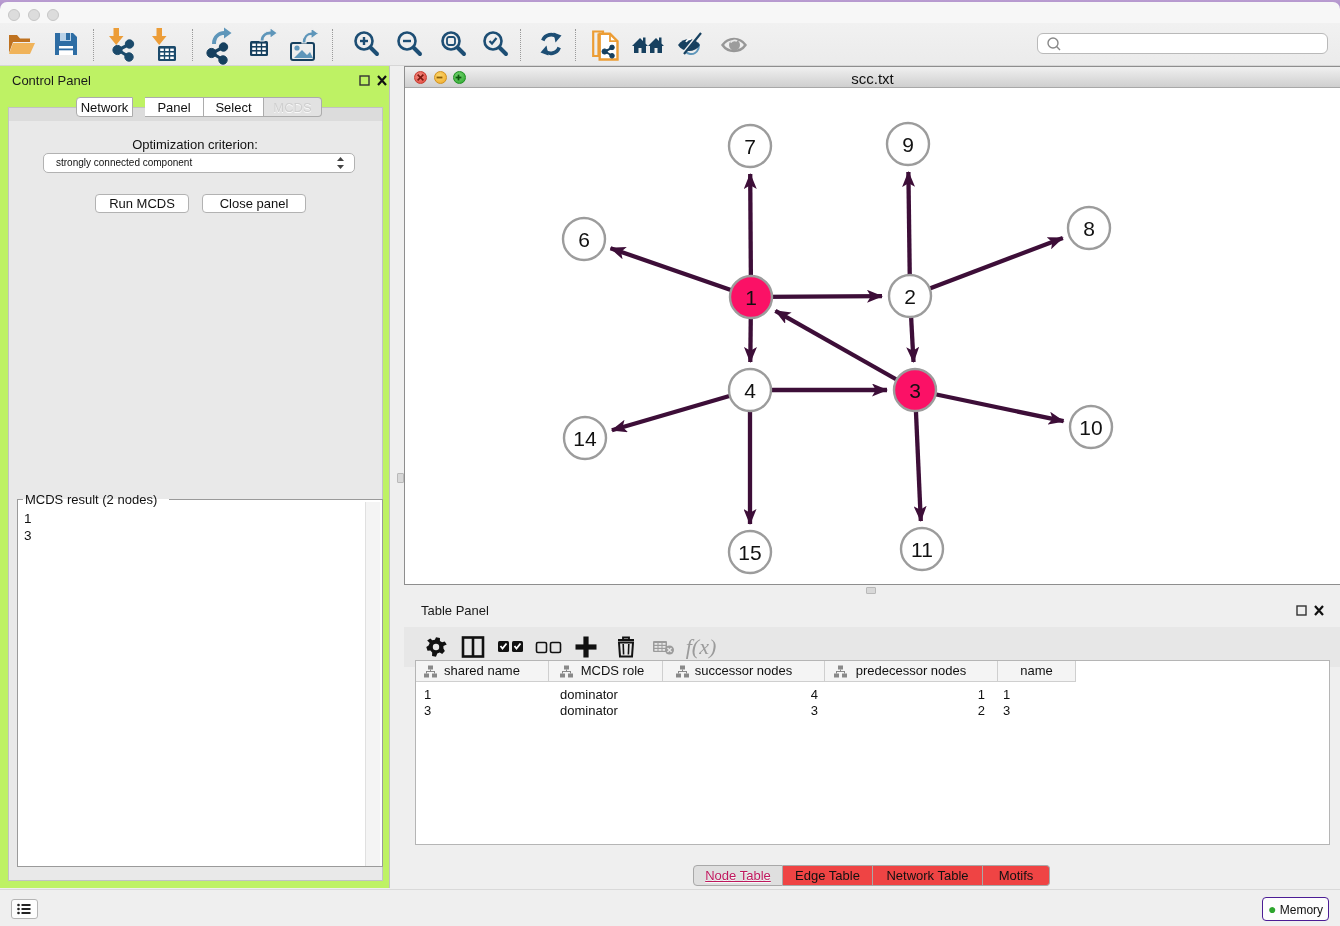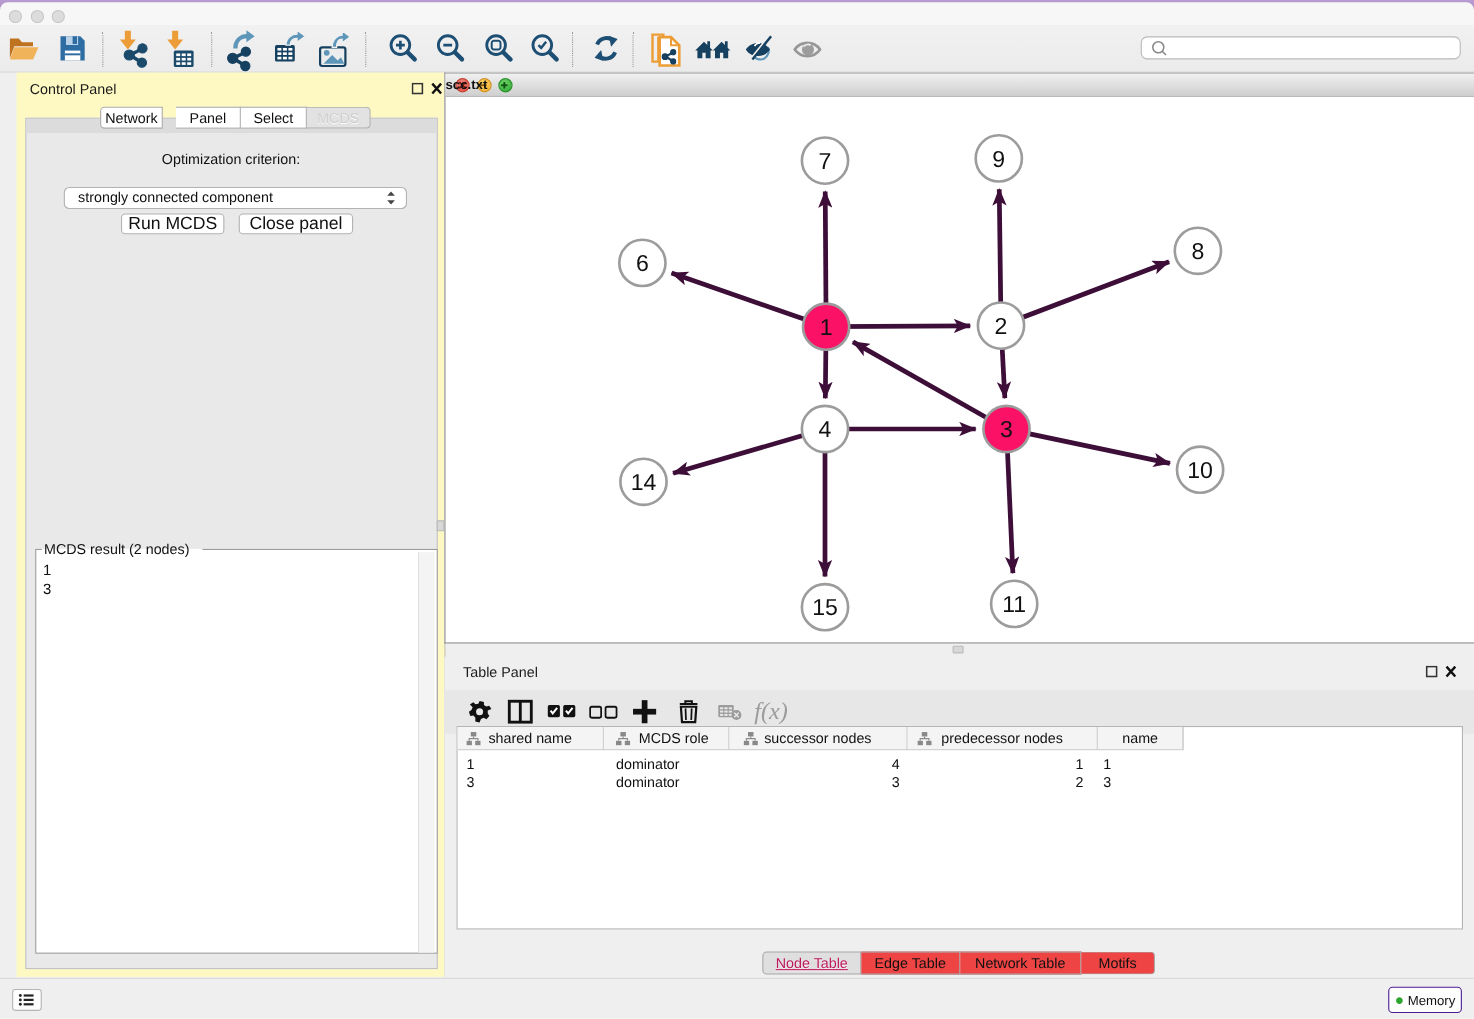--- a/index.html
+++ b/index.html
@@ -8,40 +8,40 @@
 .abs { position:absolute; }
 
 #purple { left:0; top:0; width:1340px; height:12px; background:linear-gradient(#b99cd1,#a888c4); }
 #titlebar { left:0; top:2px; width:1340px; height:21px; background:#f7f7f7; border-radius:7px 7px 0 0; }
 .tl { position:absolute; top:7px; width:12px; height:12px; border-radius:50%; background:#dcdcdc; border:1px solid #c6c6c6; }
 #title-text { left:0; top:5px; width:1340px; text-align:center; font-size:14px; color:#acacac; }
 #toolbar { left:0; top:23px; width:1340px; height:43px; background:linear-gradient(#f1f1f1,#ebebeb); border-bottom:1px solid #d6d6d6; }
 .sep { position:absolute; top:6px; height:32px; width:0; border-left:1px dotted #9a9a9a; }
 #search { position:absolute; left:1037px; top:10px; width:291px; height:21px; background:#fff; border:1px solid #b9b9b9; border-radius:6px; }
 
-#cpanel { left:0; top:66px; width:390px; height:822px; background:#fef9c3; border-right:1px solid #c0c0c0;margin-left:15px; }
+#cpanel { left:0; top:66px; width:390px; height:822px; background:#bef264; border-right:1px solid #c0c0c0; }
 #cp-title { left:12px; top:7px; font-size:13px; color:#1a1a1a; }
 .tab { position:absolute; top:0; height:20px; line-height:19px; text-align:center; font-size:13px; background:#fff; border:1px solid #acacac; color:#111; }
 .tab.sel { background:#e2e2e2; color:#cfcfcf; text-shadow:0 1px 0 #fafafa; }
 #cp-pane { left:8px; top:41px; width:375px; height:774px; background:#e9e9e9; border:1px solid #c2c2c2; }
 #cp-band { left:9px; top:42px; width:373px; height:13px; background:#dcdcdc; }
 #opt-label { left:0; top:71px; width:390px; text-align:center; font-size:13px; color:#111; }
-#combo { left:43px; top:104px; width:312px; height:20px; background:#fff; border:1px solid #b2b2b2; border-radius:5px; font-size:13px; line-height:18px; padding-left:12px; color:#111; }
-.btn { position:absolute; height:19px; background:#fff; border:1px solid #b2b2b2; border-radius:4px; font-size:16px; line-height:17px; text-align:center; color:#111; }
+#combo { left:43px; top:87px; width:312px; height:20px; background:#fff; border:1px solid #b2b2b2; border-radius:5px; font-size:10px; line-height:18px; padding-left:12px; color:#111; }
+.btn { position:absolute; height:19px; background:#fff; border:1px solid #b2b2b2; border-radius:4px; font-size:13px; line-height:17px; text-align:center; color:#111; }
 
 #mcds-box { left:17px; top:433px; width:366px; height:368px; background:#fff; border:1px solid #9a9a9a; }
 #mcds-label-bg { left:23px; top:426px; width:146px; height:7px; background:#e9e9e9; } #mcds-label-bg2 { left:23px; top:433px; width:146px; height:6px; background:#fff; }
 #mcds-label { left:25px; top:426px; font-size:13px; color:#111; background:transparent; }
 #mcds-scroll { position:absolute; right:2px; top:2px; width:15px; height:364px; background:#f4f4f4; border-left:1px solid #e0e0e0; }
 #mcds-text { position:absolute; left:6px; top:11px; font-size:13.5px; line-height:16.5px; color:#111; }
 
 #netframe { left:404px; top:66px; width:936px; height:519px; border:1px solid #8e8e8e; border-right:none; background:#fff; }
 #net-titlebar { left:0; top:0; width:935px; height:21px; background:linear-gradient(#f0f0f0,#cfcfcf); border-bottom:1px solid #a8a8a8; }
 .mtl { position:absolute; top:4px; width:13px; height:13px; border-radius:50%; }
-#net-title { left:0; top:3px; width:935px; font-size:12px; font-weight:bold; color:#111; }
+#net-title { left:0; top:3px; width:935px; text-align:center; font-size:15px; font-weight:normal; color:#111; }
 
 #tpanel { left:404px; top:597px; width:936px; height:291px; background:#efefef; }
 #tp-title { left:17px; top:6px; font-size:13px; color:#1a1a1a; }
 #tp-toolbar { left:0; top:30px; width:936px; height:40px; background:#e7e7e7; }
 #tbl { left:11px; top:63px; width:915px; height:185px; background:#fff; border:1px solid #b5b5b5; }
 #tbl-header { position:absolute; left:0; top:0; width:660px; height:21px; background:#f4f4f4; border-bottom:1px solid #cfcfcf; border-right:1px solid #cfcfcf; font-size:13px; color:#111; }
 .hcell { position:absolute; top:0; height:20px; line-height:20px; text-align:center; border-right:1px solid #cfcfcf; }
 .hicon { position:absolute; top:4px; }
 .trow { position:absolute; font-size:13px; color:#111; height:16px; line-height:16px; }
 #tp-tabs { left:0; top:268px; width:936px; height:21px; }

